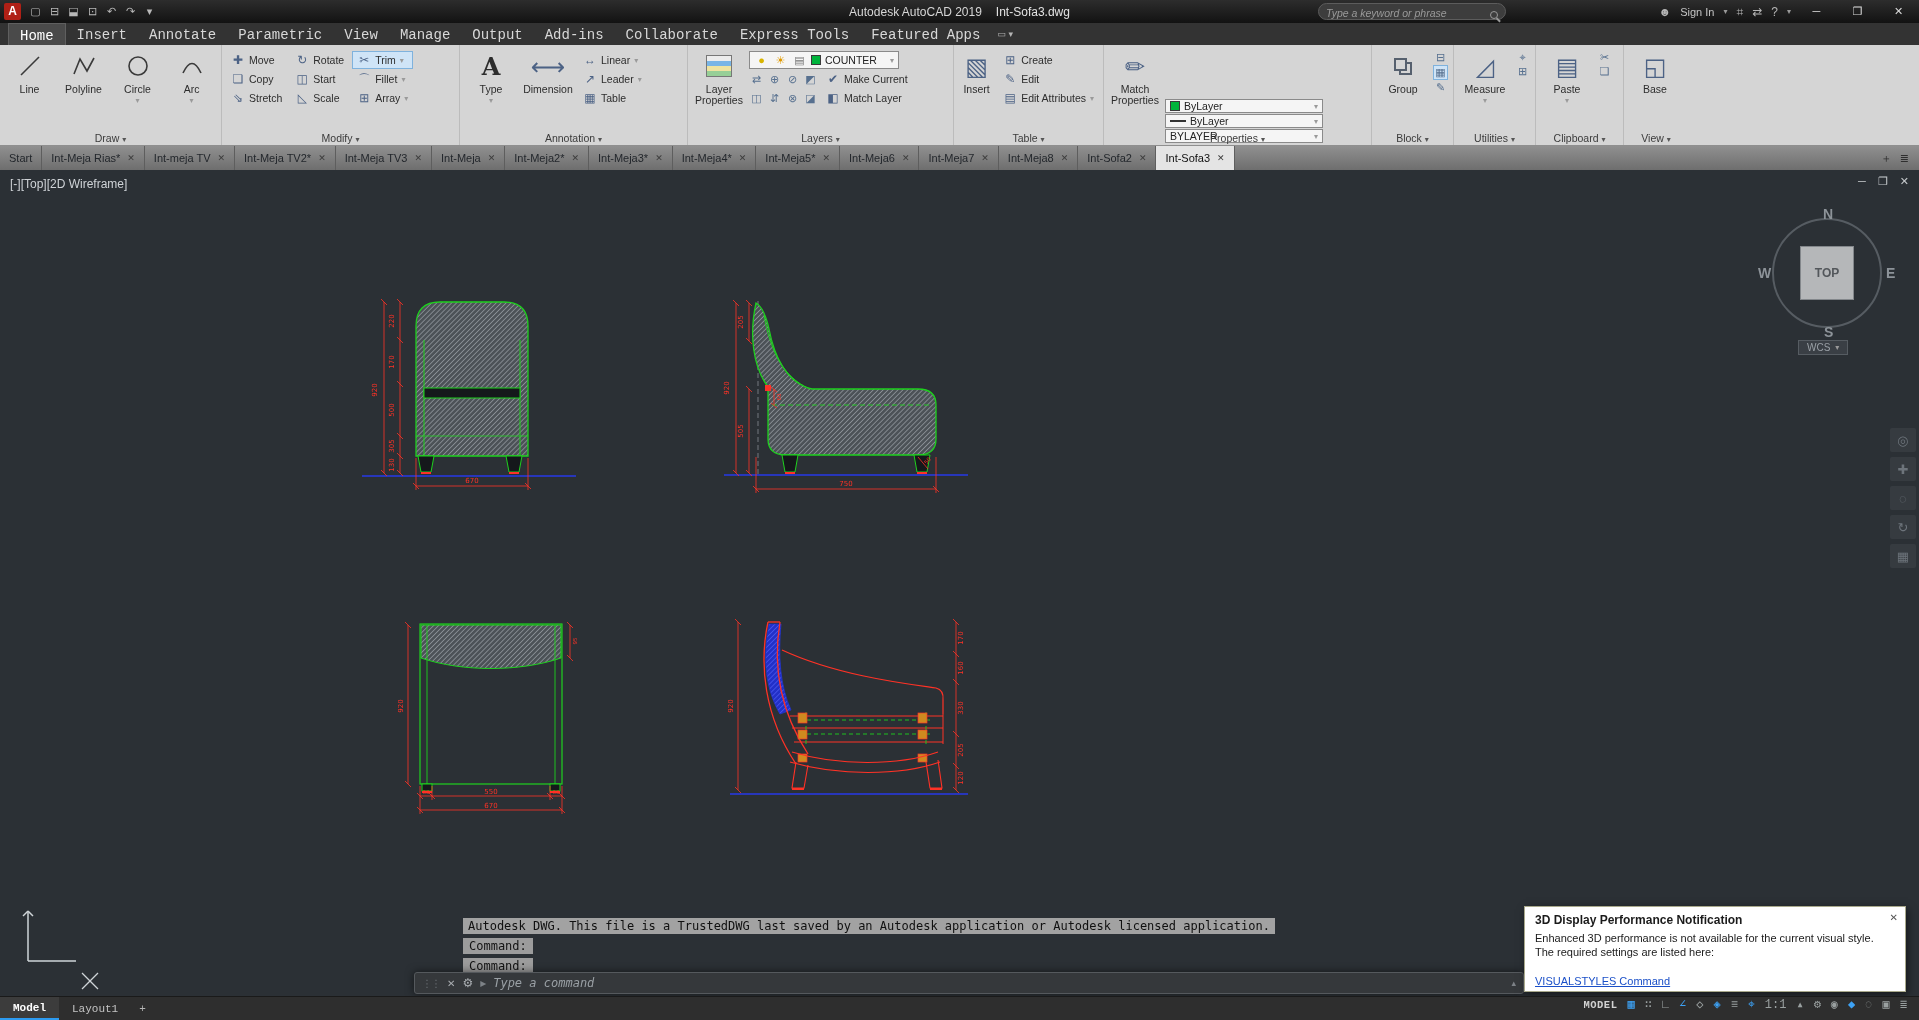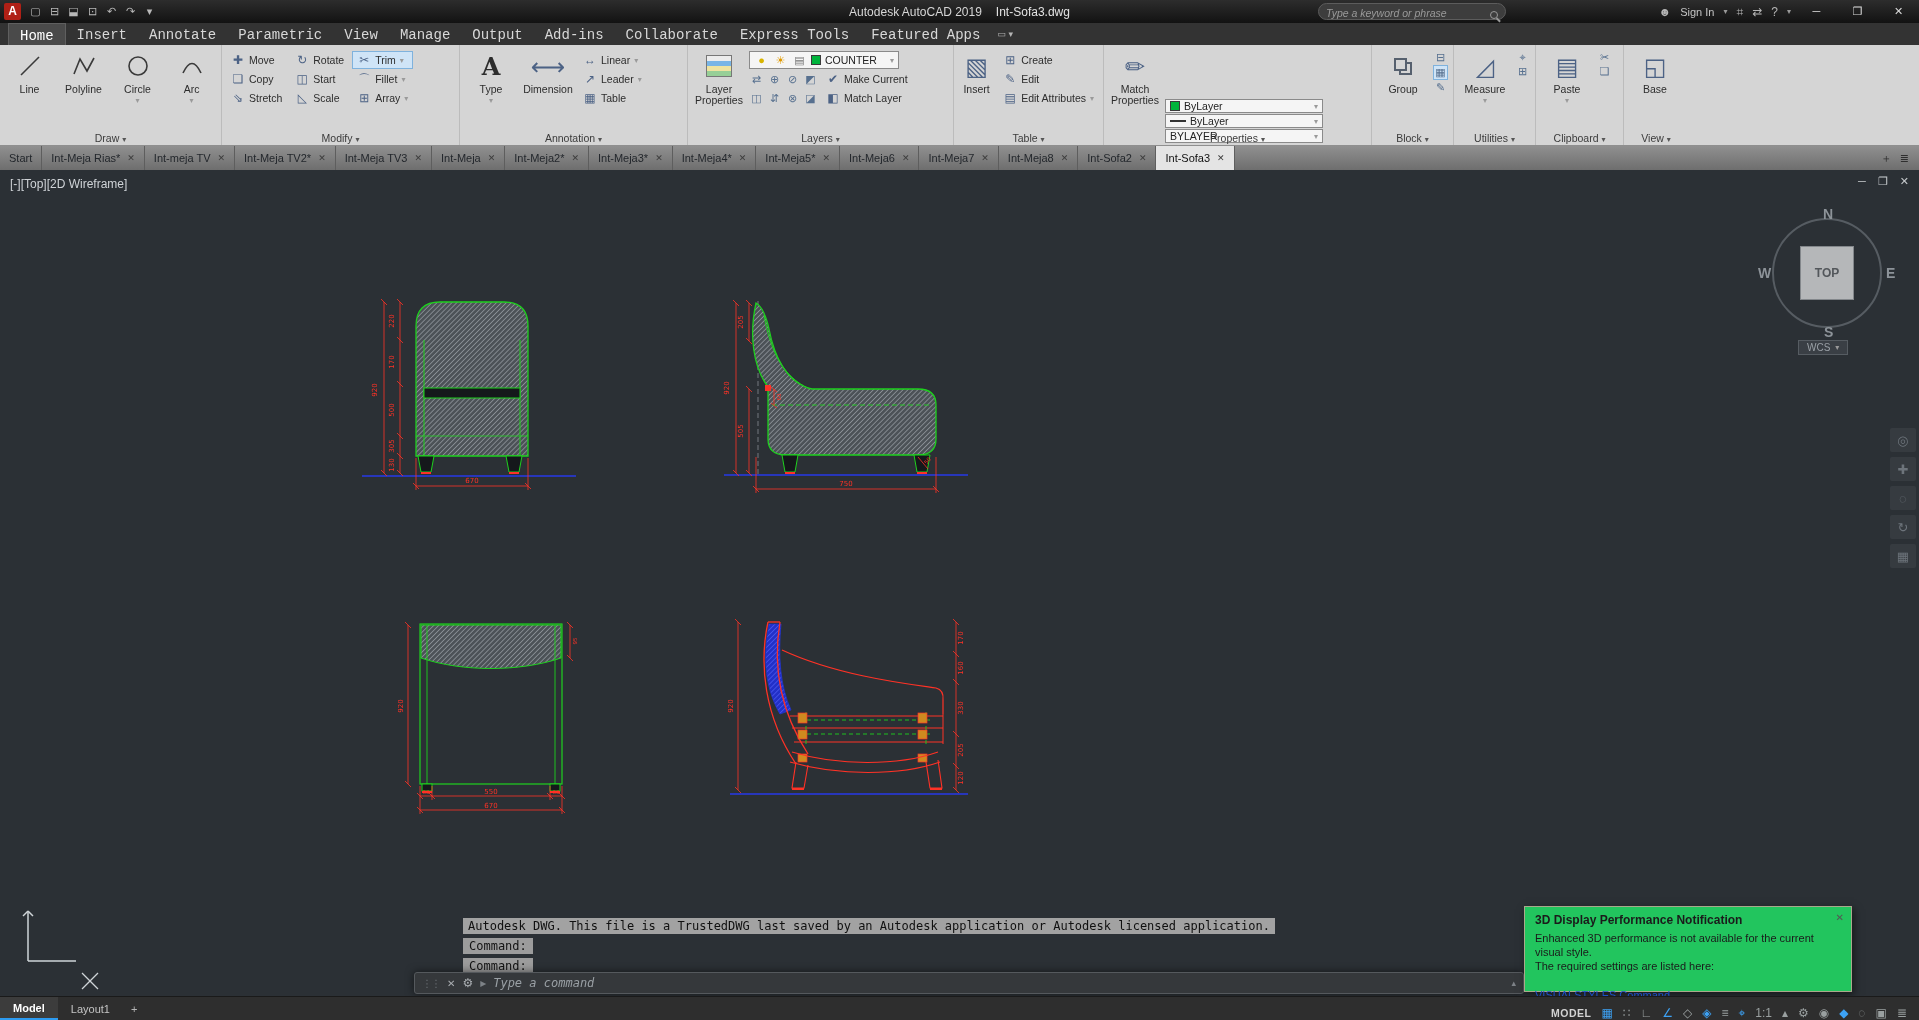--- a/index.html
+++ b/index.html
@@ -86,29 +86,29 @@
   
   .mono{font-family:"DejaVu Sans Mono","Liberation Mono",monospace;}
   .trusted{position:absolute;left:463px;top:918px;background:#a2a2a2;color:#101010;font-size:12px;padding:1px 5px;z-index:6;}
   .cline{position:absolute;left:463px;background:#9c9c9c;color:#131313;font-size:12px;padding:1px 6px;z-index:6;}
   .cmdbar{position:absolute;left:414px;top:972px;width:1110px;height:22px;background:#35383b;
     border:1px solid #55595d;border-radius:3px;display:flex;align-items:center;gap:7px;padding:0 7px;
     box-shadow:0 0 8px rgba(0,0,0,.55);z-index:7;font-size:12px;color:#a9adb1;}
   .cmdbar .grip{color:#6c7075;font-size:10px;letter-spacing:-1px;}
   .cmdbar .ph{font-style:italic;color:#9aa0a5;flex:1;}
   
-  .notif{position:absolute;left:1524px;top:906px;width:328px;height:86px;background:#22c55e;
+  .notif{position:absolute;left:1524px;top:906px;width:382px;height:86px;background:#ffffff;
     border:1px solid #a9a98c;box-shadow:2px 3px 8px rgba(0,0,0,.5);z-index:8;padding:6px 10px;color:#1b1b1b;}
   .notif .ttl{font-weight:bold;font-size:12px;margin-bottom:4px;}
   .notif .bd{font-size:11px;line-height:14px;}
   .notif .lnk{font-size:11px;color:#1b50c8;text-decoration:underline;margin-top:16px;display:inline-block;}
   .notif .nx{position:absolute;right:7px;top:5px;font-size:10px;color:#555;}
   
   .statusbar{position:absolute;bottom:0;left:0;right:0;height:24px;background:#2e2e2e;
-    border-top:1px solid #1a1a1a;display:flex;align-items:flex-end;font-size:11px;color:#c4c4c4;z-index:50;}
+    border-top:1px solid #1a1a1a;display:flex;align-items:flex-start;font-size:11px;color:#c4c4c4;z-index:50;font-family:Liberation Mono, monospace;}
   .stab{padding:0 13px;height:100%;display:flex;align-items:center;}
   .stab.active{background:#3c3c3c;color:#fff;font-weight:bold;border-bottom:2px solid #2d9bf0;}
   .stab.plus{padding:0 8px;color:#b5b5b5;}
   .sicons{margin-left:auto;display:flex;align-items:center;gap:10px;padding-right:12px;}
   .s-ic{font-size:12px;color:#9aa0a0;}
   .s-ic.on{color:#3da2f5;}
   .s-lbl{font-size:10.5px;font-weight:bold;color:#d2d2d2;letter-spacing:.5px;}
   svg text.dim{font:7px "DejaVu Sans",sans-serif;fill:#ff3226;}
   svg text.dim-s{font:5.5px "DejaVu Sans",sans-serif;fill:#ff3226;}
   .drawing{position:absolute;z-index:3;}

